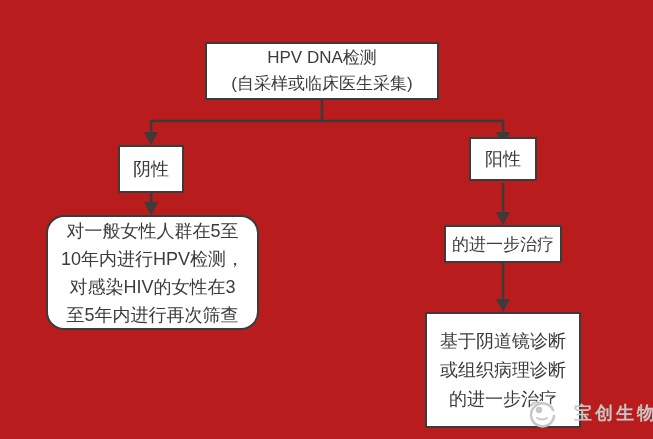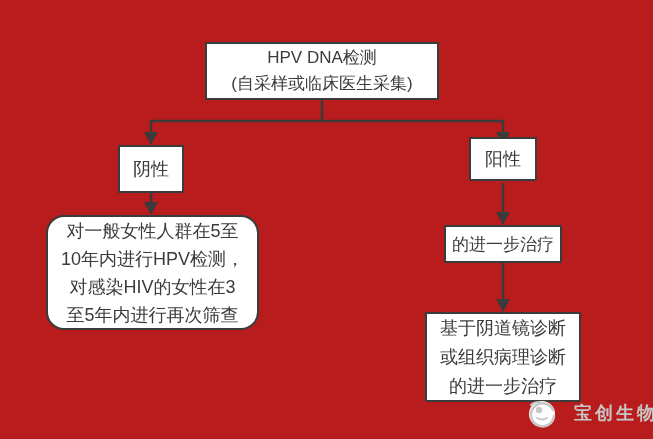--- a/index.html
+++ b/index.html
@@ -48,21 +48,21 @@
   }
   .box-negative-action {
     left: 46px; top: 215px; width: 213px; height: 115px;
     font-size: 18px; line-height: 28px; border-radius: 18px;
   }
   .box-colposcopy {
     left: 444px; top: 225px; width: 118px; height: 38px;
     font-size: 17px;
   }
   .box-positive-action {
-    left: 425px; top: 312px; width: 156px; height: 90px;
+    left: 425px; top: 312px; width: 156px; height: 116px;
     font-size: 18px; line-height: 29px;
   }
   .watermark {
     position: absolute;
     left: 526px;
     top: 397px;
     display: flex;
     align-items: center;
     color: #c7c7c7;
     gap: 12px;

